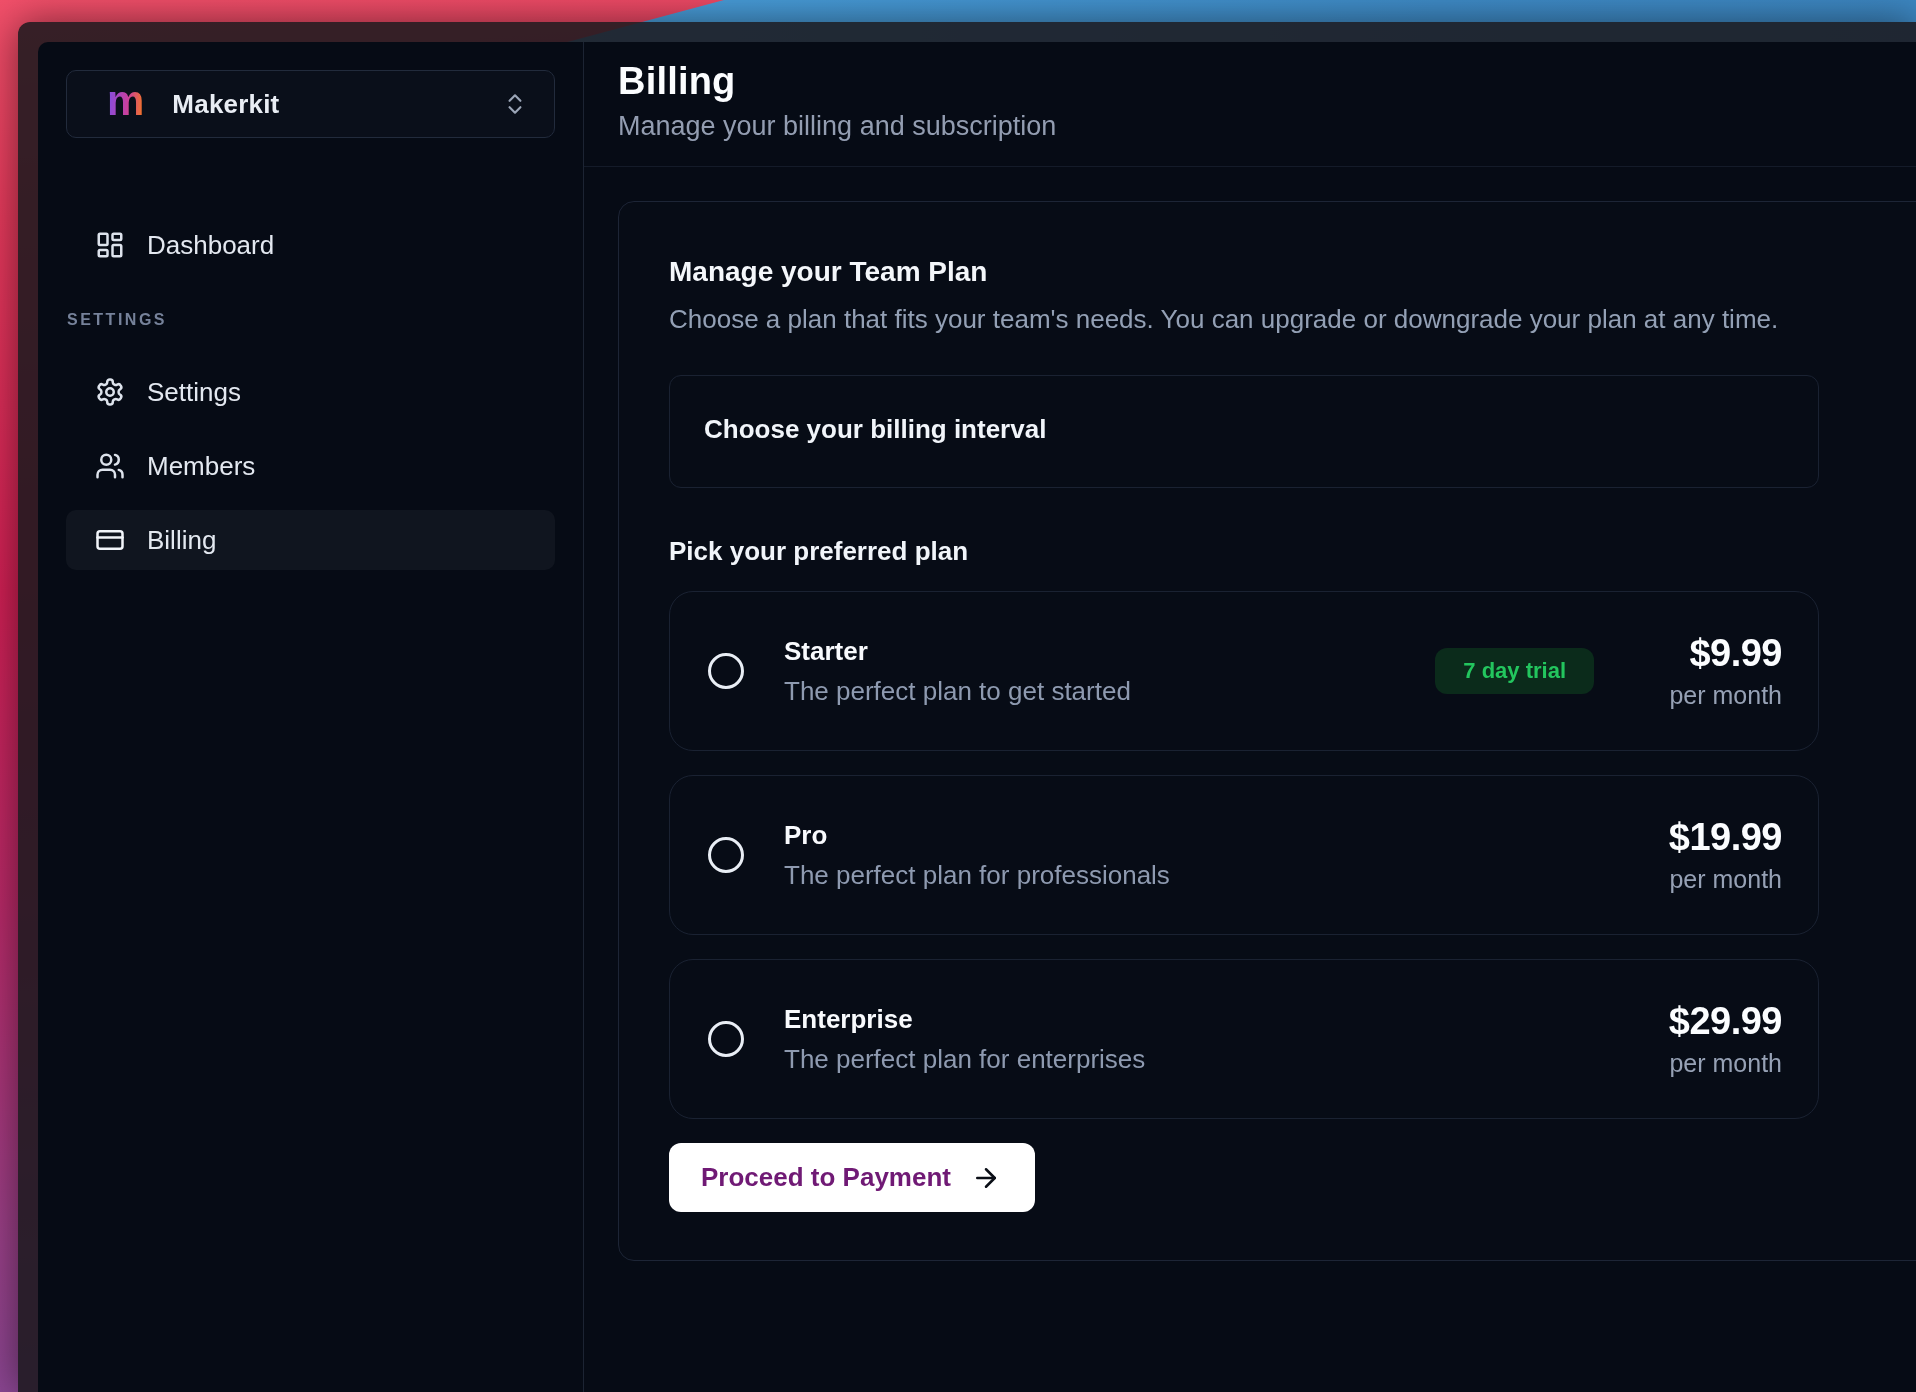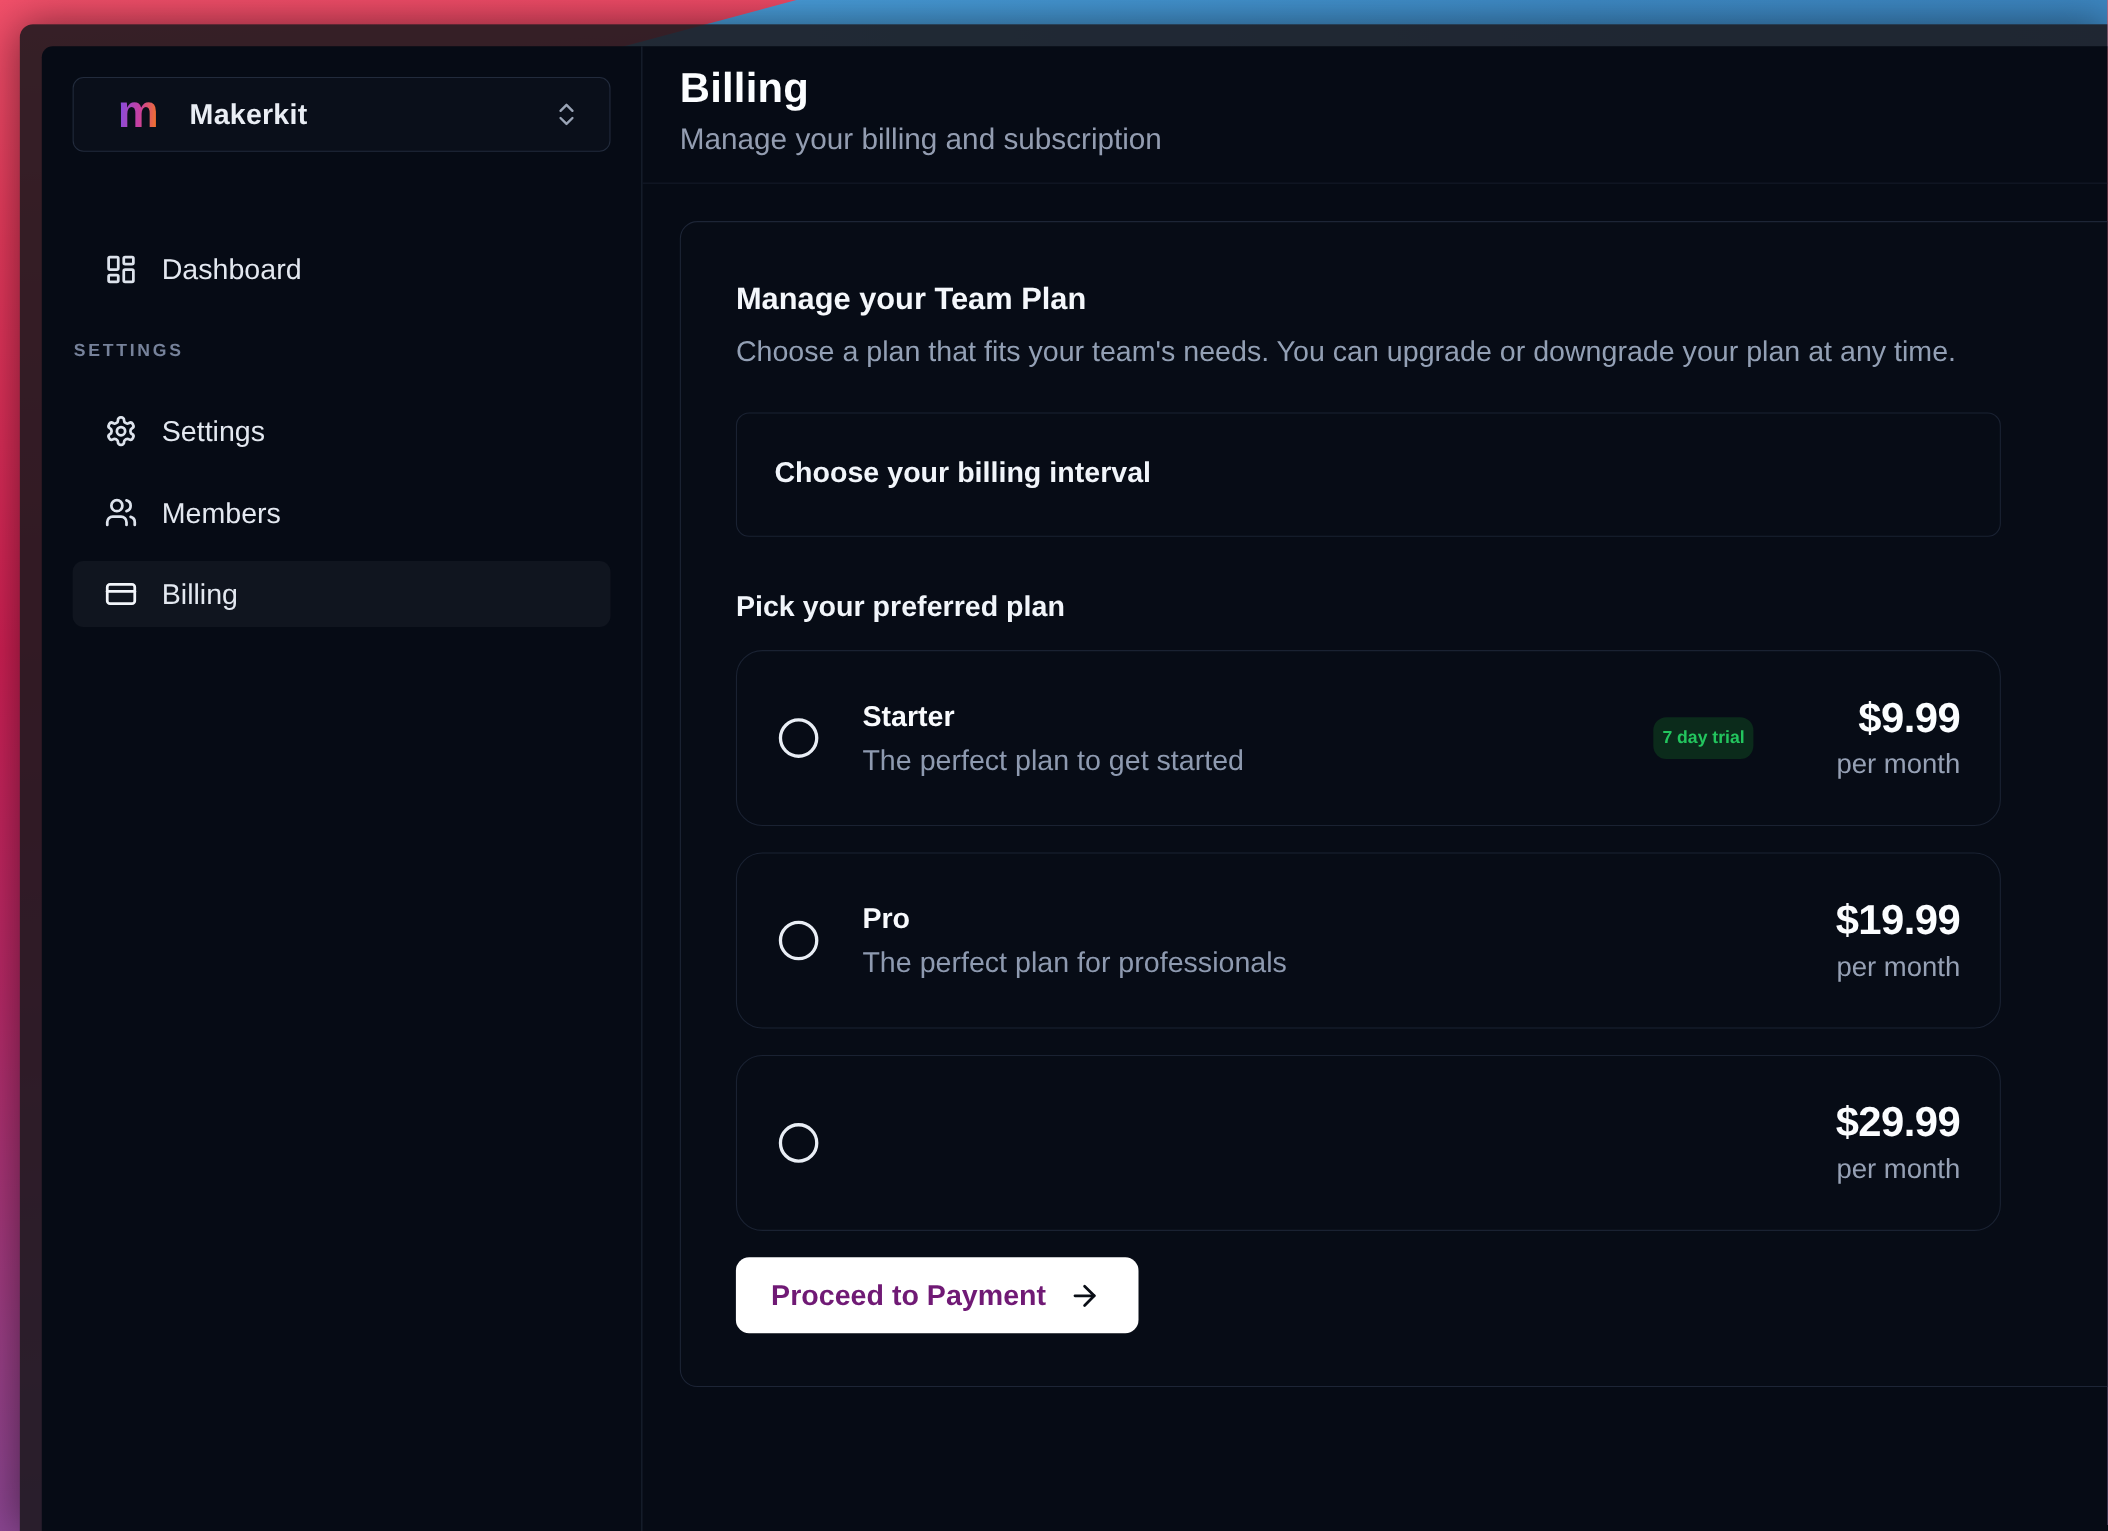--- a/index.html
+++ b/index.html
@@ -91,22 +91,22 @@
     display:flex; align-items:center; cursor:pointer;
   }
   .plan-radio {
     width:36px; height:36px; flex:0 0 36px; border-radius:50%;
     border:3px solid #e9eef5; margin-right:40px;
   }
   .plan-name { font-size:26px; font-weight:700; color:#f8fafd; }
   .plan-desc { margin-top:9px; font-size:26px; color:#8e9ab0; }
   .plan-spacer { flex:1 1 auto; }
   .trial-badge {
-    background:#0b2b1b; color:#23c55e; font-size:16px; font-weight:700;
-    padding:10px 8px; border-radius:12px; margin-right:48px; white-space:nowrap;
+    background:#0b2b1b; color:#23c55e; font-size:22px; font-weight:700;
+    padding:10px 28px; border-radius:12px; margin-right:48px; white-space:nowrap;
   }
   .plan-pricing { text-align:right; min-width:140px; }
   .plan-price { font-size:38px; font-weight:700; color:#fbfdff; letter-spacing:-.5px; }
   .plan-period { margin-top:6px; font-size:25px; color:#96a1b5; }
   .pay-btn {
     margin-top:24px; display:inline-flex; align-items:center; gap:20px;
     background:#ffffff; color:#701a75; border:none; border-radius:12px;
     padding:19px 34px 19px 32px; font-size:26px; font-weight:600; cursor:pointer;
     font-family:inherit;
   }
@@ -221,20 +221,24 @@
           </span>
           <span class="plan-spacer"></span>
           <span class="plan-pricing">
             <div class="plan-price">$19.99</div>
             <div class="plan-period">per month</div>
           </span>
         </div>
 
         <div class="plan-row">
           <span class="plan-radio"></span>
+          <span>
+            <div class="plan-name">Enterprise</div>
+            <div class="plan-desc">The perfect plan for enterprises</div>
+          </span>
           <span class="plan-spacer"></span>
           <span class="plan-pricing">
             <div class="plan-price">$29.99</div>
             <div class="plan-period">per month</div>
           </span>
         </div>
 
         <button class="pay-btn">
           <span>Proceed to Payment</span>
           <span>

